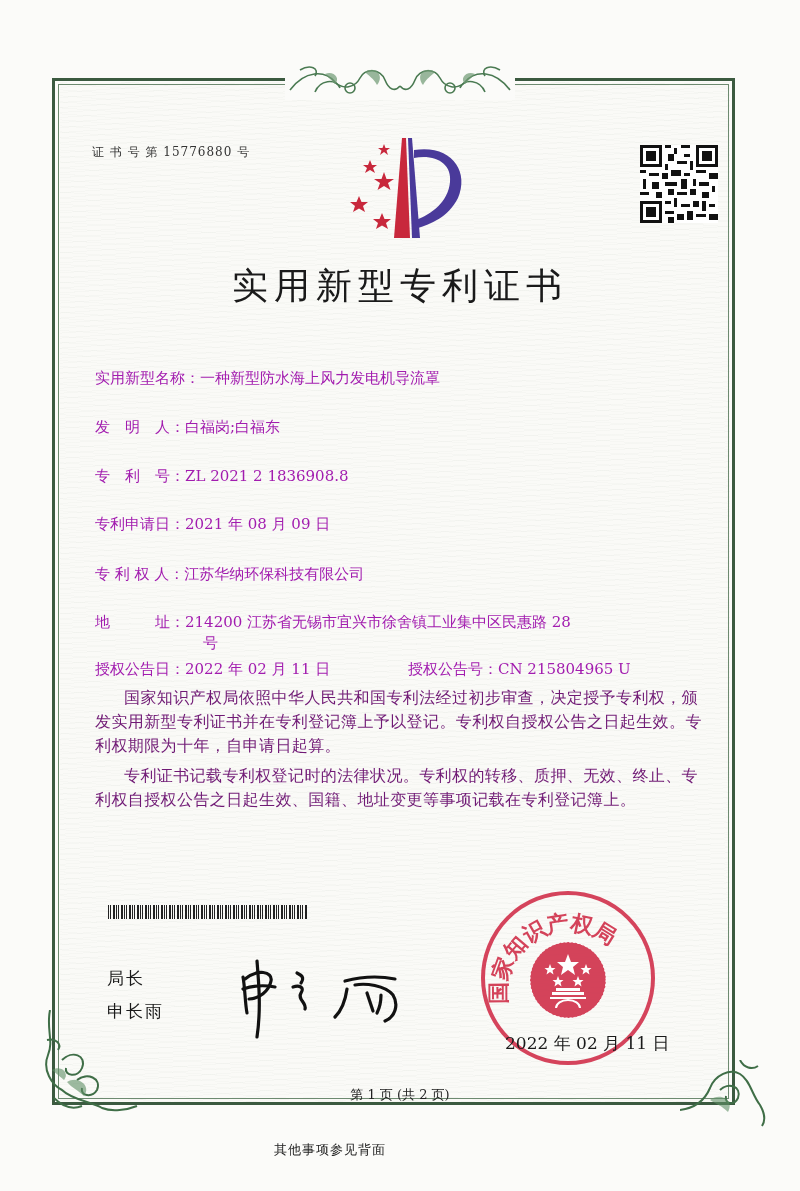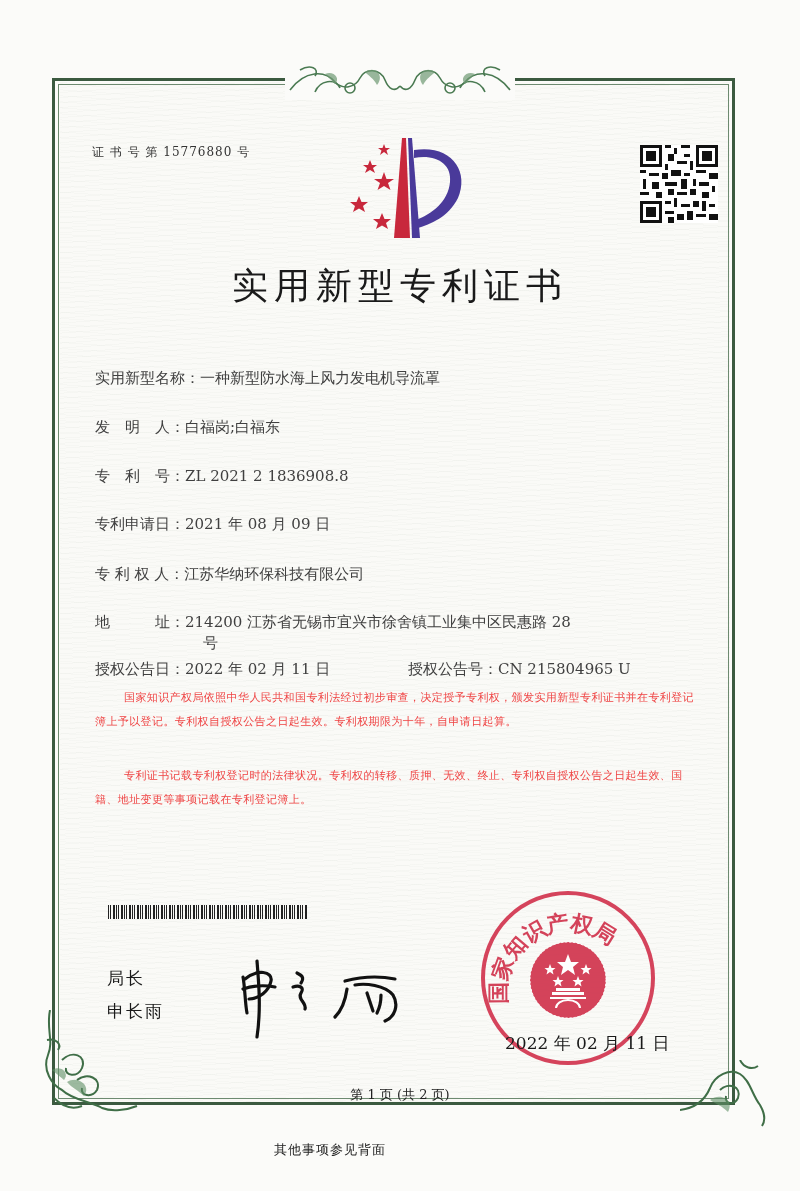--- a/index.html
+++ b/index.html
@@ -43,26 +43,26 @@
   .qr {
     position: absolute; left: 640px; top: 145px; width: 78px; height: 78px;
     background: #fff;
   }
   .title {
     position: absolute; left: 0; top: 262px; width: 800px; text-align: center;
     font-size: 36px; letter-spacing: 6px; color: #1a1a1a;
     font-family: "DejaVu Sans", "Liberation Sans", sans-serif;
   }
   .field {
-    position: absolute; left: 95px; font-size: 15px; color: #404040; white-space: nowrap;
+    position: absolute; left: 95px; font-size: 15px; color: #a21caf; white-space: nowrap;
   }
   .field .lbl { display: inline-block; }
   .para {
-    position: absolute; left: 95px; width: 608px; font-size: 11px; line-height: 24px;
-    color: #ef4444; text-indent: 29px; letter-spacing: 0.4px;
+    position: absolute; left: 95px; width: 608px; font-size: 16px; line-height: 24px;
+    color: #701a75; text-indent: 29px; letter-spacing: 0.4px;
     font-family: "DejaVu Sans", "Liberation Sans", sans-serif;
   }
   .barcode {
     position: absolute; left: 108px; top: 905px; width: 200px; height: 14px;
     background: repeating-linear-gradient(90deg, #222 0 1px, transparent 1px 2px, #222 2px 3px, transparent 3px 5px, #222 5px 7px, transparent 7px 8px);
   }
   .director-title, .director-name {
     position: absolute; left: 107px; font-size: 17px; color: #1a1a1a;
     font-family: "DejaVu Sans", "Liberation Sans", sans-serif; letter-spacing: 2px;
   }

